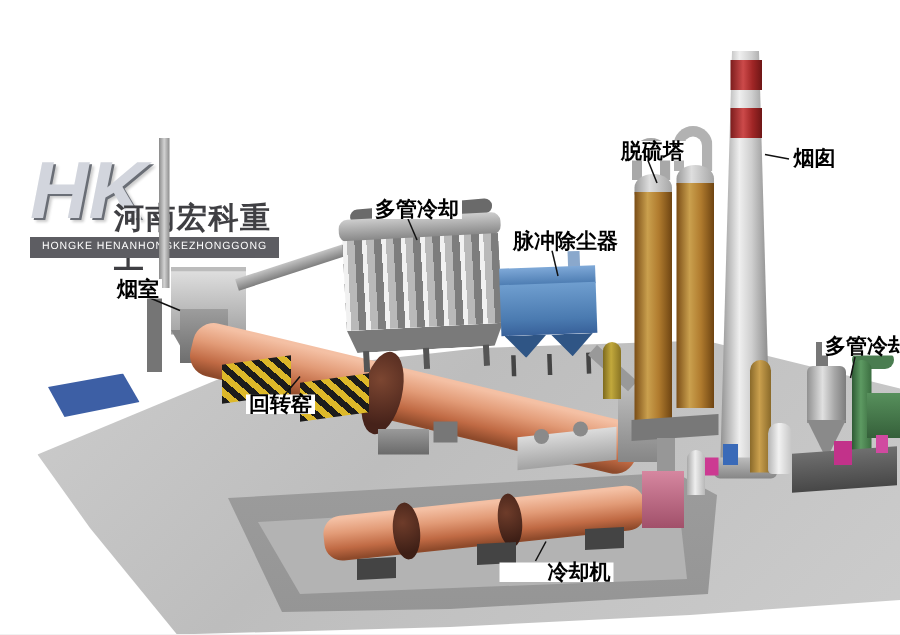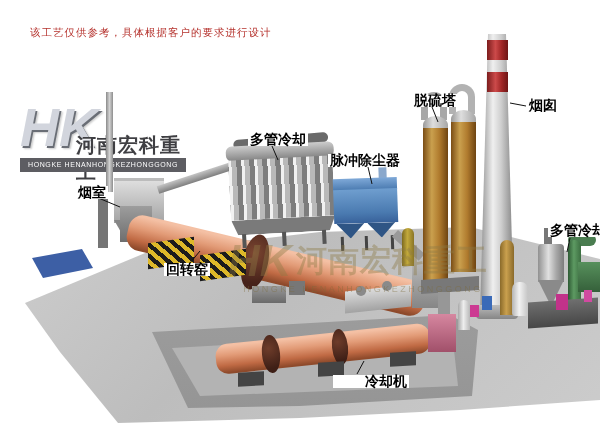--- a/index.html
+++ b/index.html
@@ -25,21 +25,20 @@
   .lbl{position:absolute;font-size:14px;font-weight:bold;color:#000;background:#fff;padding:0 2px;line-height:13px;white-space:nowrap;}
   
   .sh{position:absolute;}
   svg.leaders{position:absolute;left:0;top:0;pointer-events:none;}
 </style>
 </head>
 <body>
 
 <div id="canvas">
 
-  <div id="disclaimer" class="abs">该工艺仅供参考，具体根据客户的要求进行设计</div>
 
   <div id="logo" class="abs">
     <span class="hk">HK</span>
     <span class="cn">河南宏科重工</span>
     <span class="enbar">HONGKE HENANHONGKEZHONGGONG</span>
   </div>
 
   <div class="sh" style="left:0;top:0;width:600px;height:423px;">
 
     <div class="sh" style="left:0;top:0;width:600px;height:423px;
@@ -175,39 +174,34 @@
     <div class="sh" style="left:238px;top:372px;width:26px;height:14px;background:#444;transform:skewY(-3deg);"></div>
     <div class="sh" style="left:318px;top:362px;width:26px;height:14px;background:#444;transform:skewY(-3deg);"></div>
     <div class="sh" style="left:390px;top:352px;width:26px;height:14px;background:#444;transform:skewY(-3deg);"></div>
     <div class="sh" style="left:438px;top:292px;width:12px;height:28px;background:#979797;"></div>
     <div class="sh" style="left:428px;top:314px;width:28px;height:38px;
       background:linear-gradient(to bottom,#d687a0,#a1506a);"></div>
     <div class="sh" style="left:458px;top:300px;width:12px;height:30px;border-radius:6px 6px 0 0;
       background:linear-gradient(to right,#a8a8a8,#eeeeee 45%,#b8b8b8);"></div>
   </div>
 
-  <div id="wm" class="abs">
-    <span class="hk">HK</span>
-    <span class="cn">河南宏科重工</span>
-    <span class="en">HONGKE HENANHONGKEZHONGGONG</span>
-  </div>
 
   <svg class="leaders" width="600" height="423">
     <line x1="96" y1="197" x2="120" y2="207" stroke="#111" stroke-width="1"></line>
     <line x1="272" y1="146" x2="278" y2="160" stroke="#111" stroke-width="1"></line>
     <line x1="368" y1="167" x2="372" y2="184" stroke="#111" stroke-width="1"></line>
     <line x1="432" y1="107" x2="438" y2="122" stroke="#111" stroke-width="1"></line>
     <line x1="526" y1="106" x2="510" y2="103" stroke="#111" stroke-width="1"></line>
     <line x1="570" y1="238" x2="567" y2="252" stroke="#111" stroke-width="1"></line>
     <line x1="190" y1="263" x2="200" y2="251" stroke="#111" stroke-width="1"></line>
     <line x1="357" y1="374" x2="364" y2="361" stroke="#111" stroke-width="1"></line>
   </svg>
 
   <div class="lbl" style="left:76px;top:186px;">烟室</div>
   <div class="lbl" style="left:248px;top:133px;">多管冷却</div>
-  <div class="lbl" style="left:328px;top:154px;">脉冲除尘器</div>
+  <div class="lbl" style="left:340px;top:154px;">脉冲除尘器</div>
   <div class="lbl" style="left:412px;top:94px;">脱硫塔</div>
   <div class="lbl" style="left:527px;top:99px;">烟囱</div>
   <div class="lbl" style="left:548px;top:224px;">多管冷却</div>
   <div class="lbl" style="left:164px;top:263px;">回转窑</div>
   <div class="lbl" style="left:333px;top:375px;padding-left:32px;">冷却机</div>
 
 </div>
 
 </body></html>

